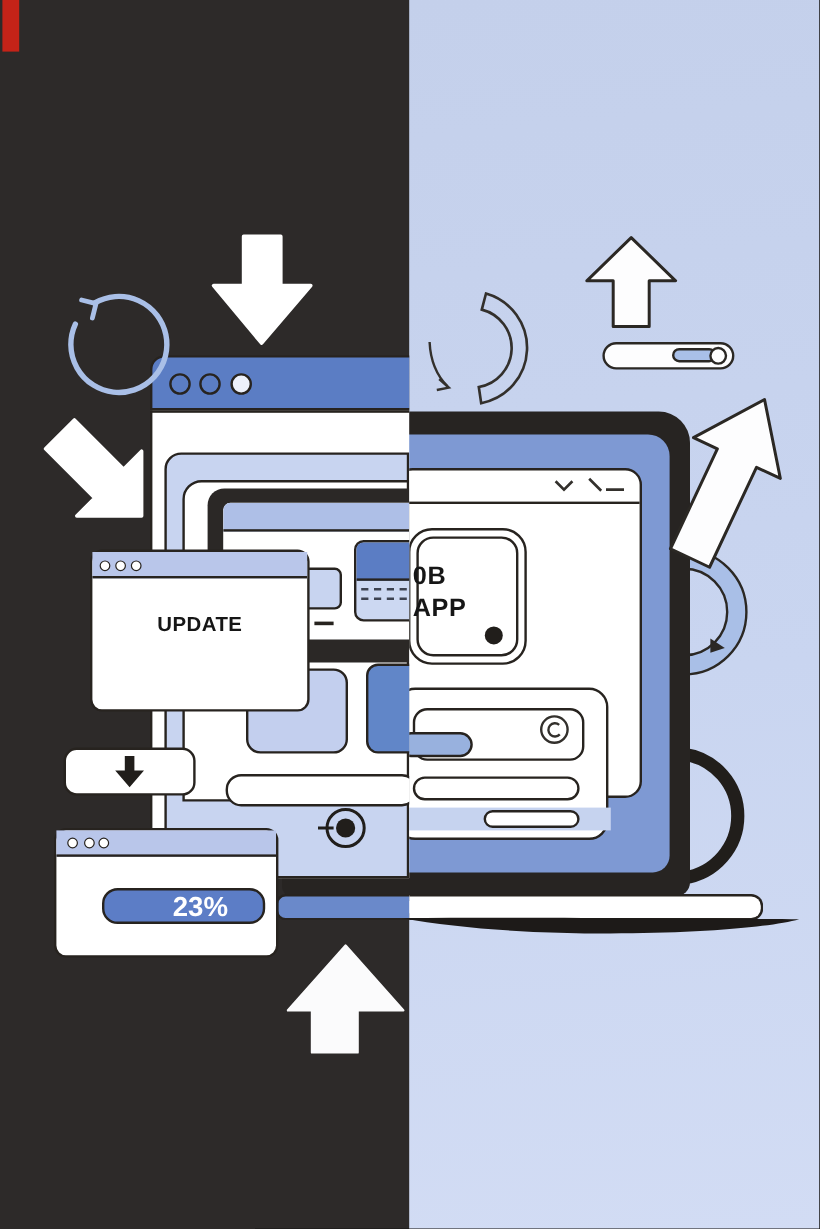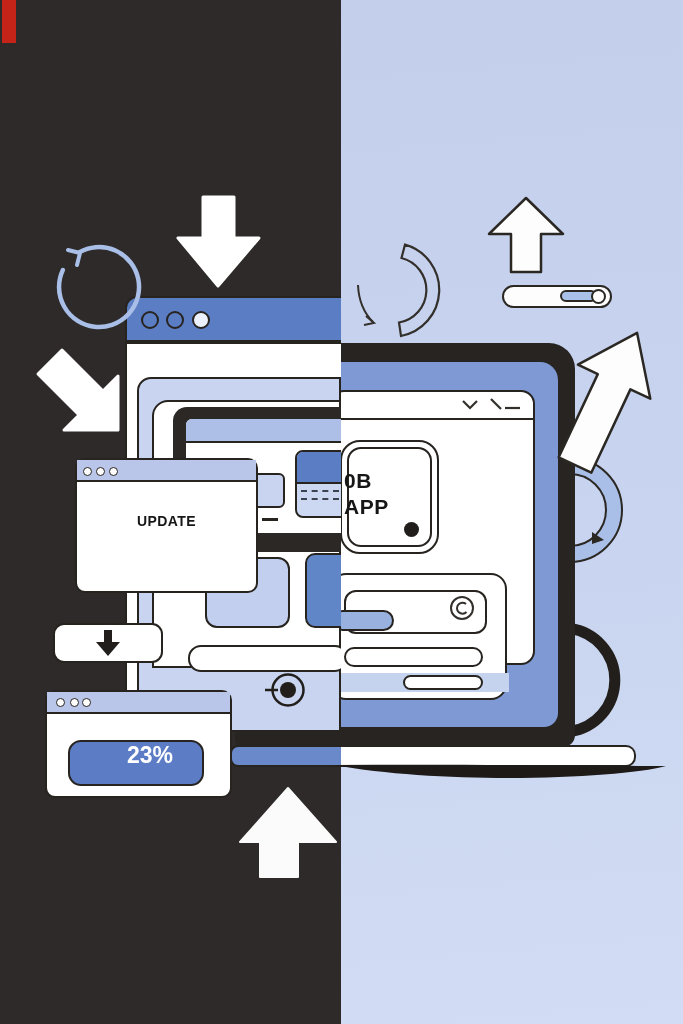--- a/index.html
+++ b/index.html
@@ -75,27 +75,27 @@
   .lw-lightcard{position:absolute;left:80px;top:261px;width:85px;height:71px;background:#c3cfee;
              border:2px solid #27231f;border-radius:12px;box-sizing:border-box;}
   .lw-bluecard{position:absolute;left:180px;top:257px;width:50px;height:75px;background:#6186c8;
              border:2px solid #27231f;border-radius:10px 0 0 10px;box-sizing:border-box;}
   .lw-pillrow{position:absolute;left:63px;top:349px;width:160px;height:27px;background:#fff;
              border:2px solid #27231f;border-radius:13px;box-sizing:border-box;}
 
   
   .upd{left:75px;top:458px;width:183px;height:135px;border-radius:10px;}
   .upd-head{height:20px;}
-  .upd-text{margin-top:24px;text-align:center;font-size:14px;font-weight:700;
+  .upd-text{margin-top:24px;text-align:center;font-size:17px;font-weight:700;
             color:#141414;line-height:30px;letter-spacing:.4px;color:#161616;}
   .dlbtn{left:53px;top:623px;width:110px;height:40px;border-radius:11px;
          display:flex;align-items:center;justify-content:center;}
   .prog{left:45px;top:690px;width:187px;height:108px;border-radius:10px;}
   .prog-head{height:20px;}
-  .prog-bar{position:absolute;left:21px;top:48px;width:136px;height:46px;background:#5c7dc6;
+  .prog-bar{position:absolute;left:38px;top:48px;width:136px;height:30px;background:#5c7dc6;
             border:2.5px solid #27231f;border-radius:13px;box-sizing:border-box;
             color:#fff;font-size:23px;font-weight:700;text-align:center;line-height:26px;padding-left:28px;}
 
   
   .toggle{left:502px;top:285px;width:110px;height:23px;background:#fdfdfe;
           border:2.5px solid #2b2824;border-radius:12px;box-sizing:border-box;}
   .toggle-in{position:absolute;left:56px;top:3px;width:37px;height:12px;background:#a9c0e8;
           border:2px solid #2b2824;border-radius:7px;box-sizing:border-box;}
   .toggle-knob{position:absolute;left:87px;top:1.5px;width:15px;height:15px;background:#fff;
           border:2px solid #2b2824;border-radius:50%;box-sizing:border-box;}

